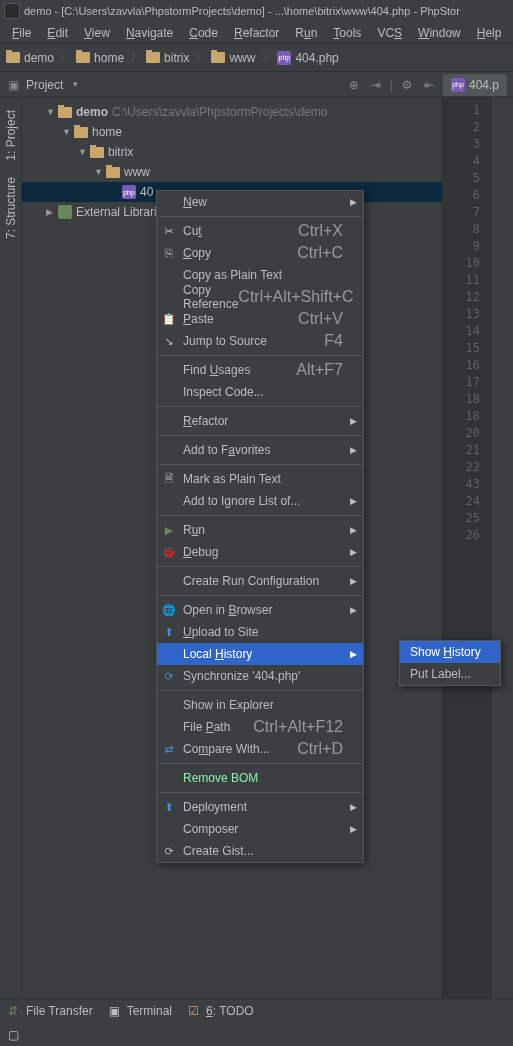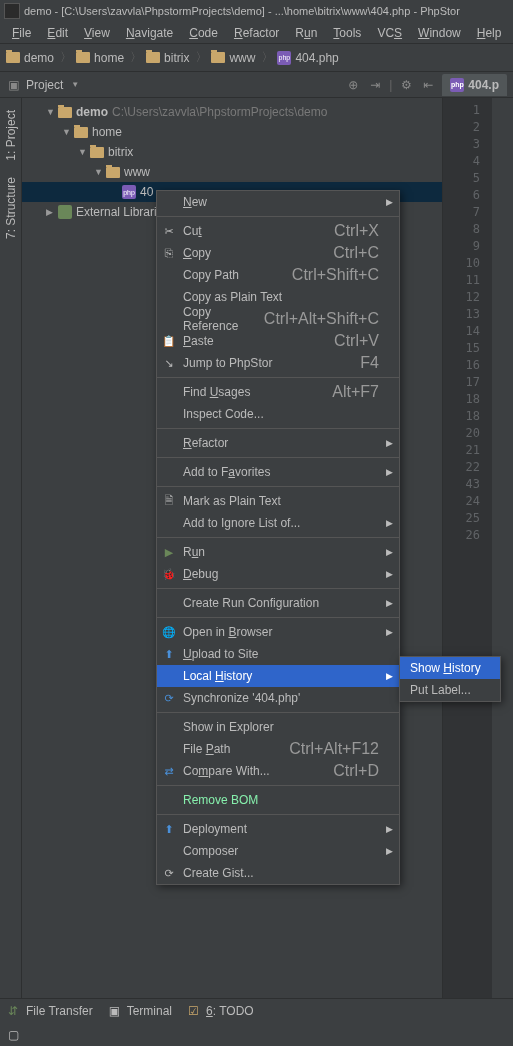--- a/index.html
+++ b/index.html
@@ -15,21 +15,21 @@
 .crumb-sep { color: #666; margin: 0 4px; }
 .folder-icon { width: 14px; height: 11px; background: #c9a76b; border-radius: 1px; margin-right: 4px; position: relative; }
 .folder-icon::before { content: ""; position: absolute; top: -2px; left: 0; width: 6px; height: 2px; background: #c9a76b; }
 .php-icon { width: 14px; height: 14px; background: #7b5cb5; border-radius: 2px; margin-right: 4px; display: flex; align-items: center; justify-content: center; font-size: 7px; color: #fff; }
 .toolbar { background: #3c3f41; height: 26px; display: flex; align-items: center; padding: 0 6px; border-bottom: 1px solid #2d2f30; justify-content: space-between; }
 .toolbar-left { display: flex; align-items: center; }
 .toolbar-right { display: flex; align-items: center; gap: 6px; }
 .proj-label { margin-left: 4px; margin-right: 8px; }
 .dropdown-arrow { font-size: 8px; color: #999; }
 .tool-icon { width: 16px; height: 16px; display: flex; align-items: center; justify-content: center; color: #888; }
-.editor-tab { background: #515658; padding: 4px 8px; display: flex; align-items: center; border-radius: 2px 2px 0 0; font-weight: bold; }
+.editor-tab { background: #515658; padding: 4px 8px; display: flex; align-items: center; border-radius: 2px 2px 0 0; }
 .main { display: flex; height: calc(100% - 126px); }
 .sidetabs { width: 22px; background: #3c3f41; border-right: 1px solid #2d2f30; display: flex; flex-direction: column; align-items: center; padding-top: 4px; }
 .sidetab { writing-mode: vertical-rl; transform: rotate(180deg); padding: 8px 2px; color: #bbbbbb; font-size: 11px; display: flex; align-items: center; gap: 4px; }
 .tree-panel { flex: 0 0 420px; background: #3c3f41; padding-top: 4px; }
 .tree-row { display: flex; align-items: center; height: 20px; padding-left: 8px; }
 .tree-row.selected { background: #0d293e; }
 .tree-arrow { width: 12px; color: #999; font-size: 9px; }
 .tree-label { color: #bbbbbb; }
 .tree-path { color: #787878; margin-left: 4px; }
 .indent-1 { padding-left: 24px; }
@@ -38,31 +38,31 @@
 .indent-4 { padding-left: 72px; }
 .indent-5 { padding-left: 100px; }
 .lib-icon { width: 14px; height: 14px; background: #6a8759; margin-right: 4px; border-radius: 2px; }
 .gutter { width: 50px; background: #313335; color: #606366; text-align: right; padding-right: 12px; padding-top: 4px; border-left: 1px solid #2d2f30; }
 .gutter div { height: 17px; line-height: 17px; font-family: Consolas, monospace; }
 .statusbar { position: absolute; bottom: 0; left: 0; right: 0; height: 48px; background: #3c3f41; border-top: 1px solid #2d2f30; }
 .status-tools { height: 24px; display: flex; align-items: center; padding: 0 8px; gap: 16px; }
 .status-item { display: flex; align-items: center; gap: 4px; }
 .status-icon { width: 14px; height: 14px; }
 .status-bottom { height: 24px; display: flex; align-items: center; padding: 0 8px; }
-.context-menu { position: absolute; top: 190px; left: 156px; width: 244px; background: #3c3f41; border: 1px solid #555; box-shadow: 2px 2px 8px rgba(0,0,0,0.5); z-index: 100; }
+.context-menu { position: absolute; top: 190px; left: 156px; width: 208px; background: #3c3f41; border: 1px solid #555; box-shadow: 2px 2px 8px rgba(0,0,0,0.5); z-index: 100; }
 .menu-item { height: 22px; display: flex; align-items: center; padding: 0 20px 0 26px; position: relative; }
 .menu-item.highlighted { background: #2f65ca; color: #fff; }
 .menu-item-label { flex: 1; }
 .menu-item-shortcut { color: #999; font-size: 16px; }
 .menu-item-arrow { position: absolute; right: 6px; font-size: 9px; color: #bbb; }
 .menu-item.highlighted .menu-item-arrow { color: #fff; }
 .menu-sep { height: 1px; background: #555; margin: 3px 0; }
 .menu-icon { position: absolute; left: 4px; width: 16px; height: 16px; display: flex; align-items: center; justify-content: center; font-size: 11px; }
 .menu-item.disabled { color: #86efac; }
-.submenu { position: absolute; top: 656px; left: 399px; width: 102px; background: #3c3f41; border: 1px solid #555; box-shadow: 2px 2px 8px rgba(0,0,0,0.5); z-index: 101; }
+.submenu { position: absolute; top: 640px; left: 399px; width: 102px; background: #3c3f41; border: 1px solid #555; box-shadow: 2px 2px 8px rgba(0,0,0,0.5); z-index: 101; }
 .submenu .menu-item { padding: 0 10px; }
 u { text-decoration: underline; }
 </style>
 </head>
 <body>
 
 <div class="titlebar">
   <div class="titlebar-icon"></div>
   <div class="titlebar-text">demo - [C:\Users\zavvla\PhpstormProjects\demo] - ...\home\bitrix\www\404.php - PhpStor</div>
 </div>
@@ -208,38 +208,34 @@
       <span class="menu-icon">✂</span>
       <span class="menu-item-label">Cu<u>t</u></span>
       <span class="menu-item-shortcut">Ctrl+X</span>
     </div>
   <div class="menu-item">
       <span class="menu-icon">⎘</span>
       <span class="menu-item-label"><u>C</u>opy</span>
       <span class="menu-item-shortcut">Ctrl+C</span>
     </div>
   <div class="menu-item">
-      <span class="menu-item-label">Copy Path</span>
-      <span class="menu-item-shortcut">Ctrl+Shift+C</span>
-    </div>
-  <div class="menu-item">
       <span class="menu-item-label">Copy as Plain Text</span>
     </div>
   <div class="menu-item">
       <span class="menu-item-label">Copy Reference</span>
       <span class="menu-item-shortcut">Ctrl+Alt+Shift+C</span>
     </div>
   <div class="menu-item">
       <span class="menu-icon">📋</span>
       <span class="menu-item-label"><u>P</u>aste</span>
       <span class="menu-item-shortcut">Ctrl+V</span>
     </div>
   <div class="menu-item">
       <span class="menu-icon">↘</span>
-      <span class="menu-item-label">Jump to PhpStor</span>
+      <span class="menu-item-label">Jump to Source</span>
       <span class="menu-item-shortcut">F4</span>
     </div>
   <div class="menu-sep"></div>
   <div class="menu-item">
       <span class="menu-item-label">Find <u>U</u>sages</span>
       <span class="menu-item-shortcut">Alt+F7</span>
     </div>
   <div class="menu-item">
       <span class="menu-item-label">Inspect Code...</span>
     </div>

